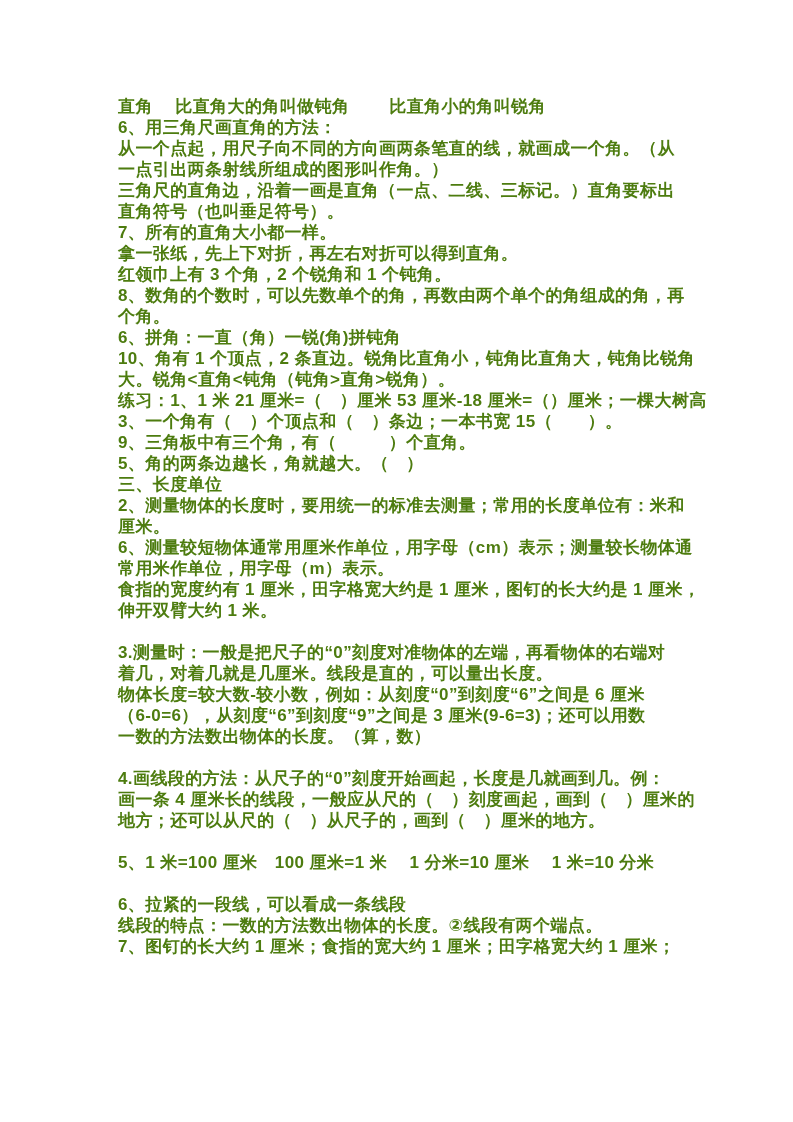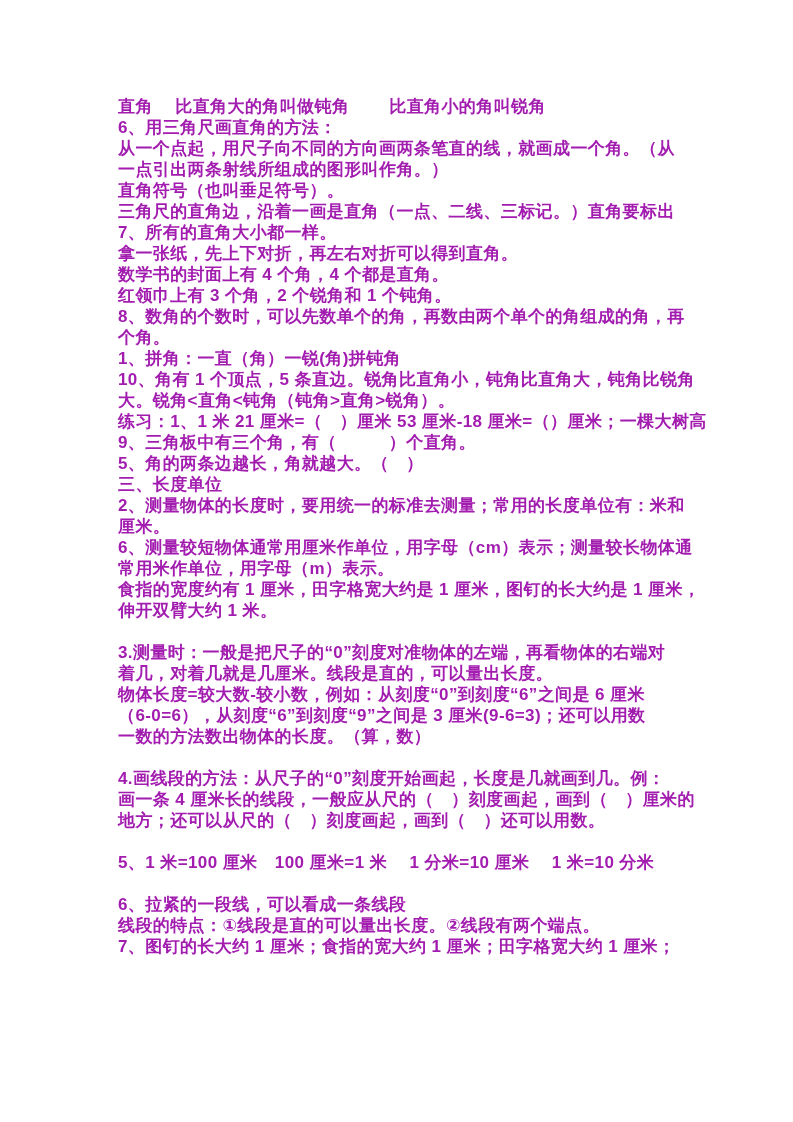--- a/index.html
+++ b/index.html
@@ -29,56 +29,56 @@
   }
   .line {
     white-space: pre;
     min-height: 21px;
   }
 </style>
 </head>
 <body>
 
 <div class="page" style="background: rgb(255, 255, 255);">
-  <div class="doc-content" style="color: #a21caf;">
+  <div class="doc-content" style="color: #4d7c0f;">
       <div class="line">直角　 比直角大的角叫做钝角　　 比直角小的角叫锐角</div>
       <div class="line">6、用三角尺画直角的方法：</div>
       <div class="line">从一个点起，用尺子向不同的方向画两条笔直的线，就画成一个角。（从</div>
       <div class="line">一点引出两条射线所组成的图形叫作角。）</div>
+      <div class="line">三角尺的直角边，沿着一画是直角（一点、二线、三标记。）直角要标出</div>
       <div class="line">直角符号（也叫垂足符号）。</div>
-      <div class="line">三角尺的直角边，沿着一画是直角（一点、二线、三标记。）直角要标出</div>
       <div class="line">7、所有的直角大小都一样。</div>
       <div class="line">拿一张纸，先上下对折，再左右对折可以得到直角。</div>
-      <div class="line">数学书的封面上有 4 个角，4 个都是直角。</div>
       <div class="line">红领巾上有 3 个角，2 个锐角和 1 个钝角。</div>
       <div class="line">8、数角的个数时，可以先数单个的角，再数由两个单个的角组成的角，再</div>
       <div class="line">个角。</div>
-      <div class="line">1、拼角：一直（角）一锐(角)拼钝角</div>
-      <div class="line">10、角有 1 个顶点，5 条直边。锐角比直角小，钝角比直角大，钝角比锐角</div>
+      <div class="line">6、拼角：一直（角）一锐(角)拼钝角</div>
+      <div class="line">10、角有 1 个顶点，2 条直边。锐角比直角小，钝角比直角大，钝角比锐角</div>
       <div class="line">大。锐角&lt;直角&lt;钝角（钝角&gt;直角&gt;锐角）。</div>
       <div class="line">练习：1、1 米 21 厘米=（　）厘米 53 厘米-18 厘米=（）厘米；一棵大树高</div>
+      <div class="line">3、一个角有（　）个顶点和（　）条边；一本书宽 15（　　）。</div>
       <div class="line">9、三角板中有三个角，有（　　　）个直角。</div>
       <div class="line">5、角的两条边越长，角就越大。（　）</div>
       <div class="line">三、长度单位</div>
       <div class="line">2、测量物体的长度时，要用统一的标准去测量；常用的长度单位有：米和</div>
       <div class="line">厘米。</div>
       <div class="line">6、测量较短物体通常用厘米作单位，用字母（cm）表示；测量较长物体通</div>
       <div class="line">常用米作单位，用字母（m）表示。</div>
       <div class="line">食指的宽度约有 1 厘米，田字格宽大约是 1 厘米，图钉的长大约是 1 厘米，</div>
       <div class="line">伸开双臂大约 1 米。</div>
       <div class="line"></div>
       <div class="line">3.测量时：一般是把尺子的“0”刻度对准物体的左端，再看物体的右端对</div>
       <div class="line">着几，对着几就是几厘米。线段是直的，可以量出长度。</div>
       <div class="line">物体长度=较大数-较小数，例如：从刻度“0”到刻度“6”之间是 6 厘米</div>
       <div class="line">（6-0=6），从刻度“6”到刻度“9”之间是 3 厘米(9-6=3)；还可以用数</div>
       <div class="line">一数的方法数出物体的长度。（算，数）</div>
       <div class="line"></div>
       <div class="line">4.画线段的方法：从尺子的“0”刻度开始画起，长度是几就画到几。例：</div>
       <div class="line">画一条 4 厘米长的线段，一般应从尺的（　）刻度画起，画到（　）厘米的</div>
-      <div class="line">地方；还可以从尺的（　）刻度画起，画到（　）还可以用数。</div>
+      <div class="line">地方；还可以从尺的（　）从尺子的，画到（　）厘米的地方。</div>
       <div class="line"></div>
       <div class="line">5、1 米=100 厘米　100 厘米=1 米　 1 分米=10 厘米　 1 米=10 分米</div>
       <div class="line"></div>
       <div class="line">6、拉紧的一段线，可以看成一条线段</div>
-      <div class="line">线段的特点：①线段是直的可以量出长度。②线段有两个端点。</div>
+      <div class="line">线段的特点：一数的方法数出物体的长度。②线段有两个端点。</div>
       <div class="line">7、图钉的长大约 1 厘米；食指的宽大约 1 厘米；田字格宽大约 1 厘米；</div>
     </div>
 </div>
 
 </body></html>

